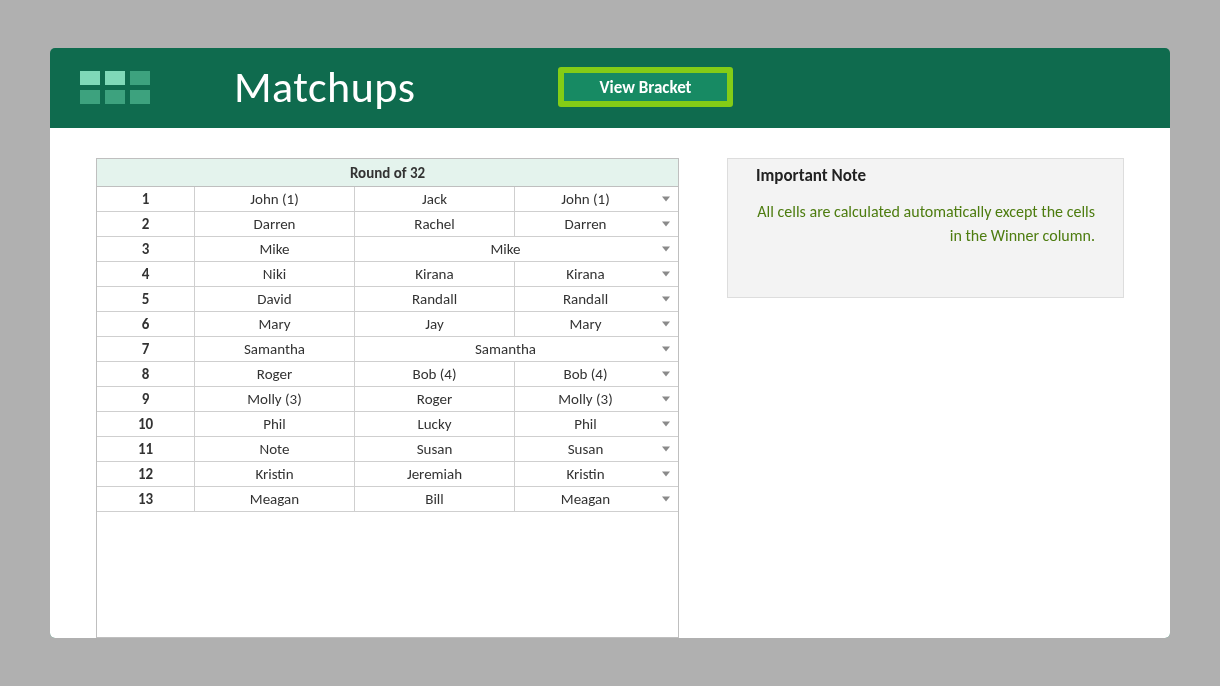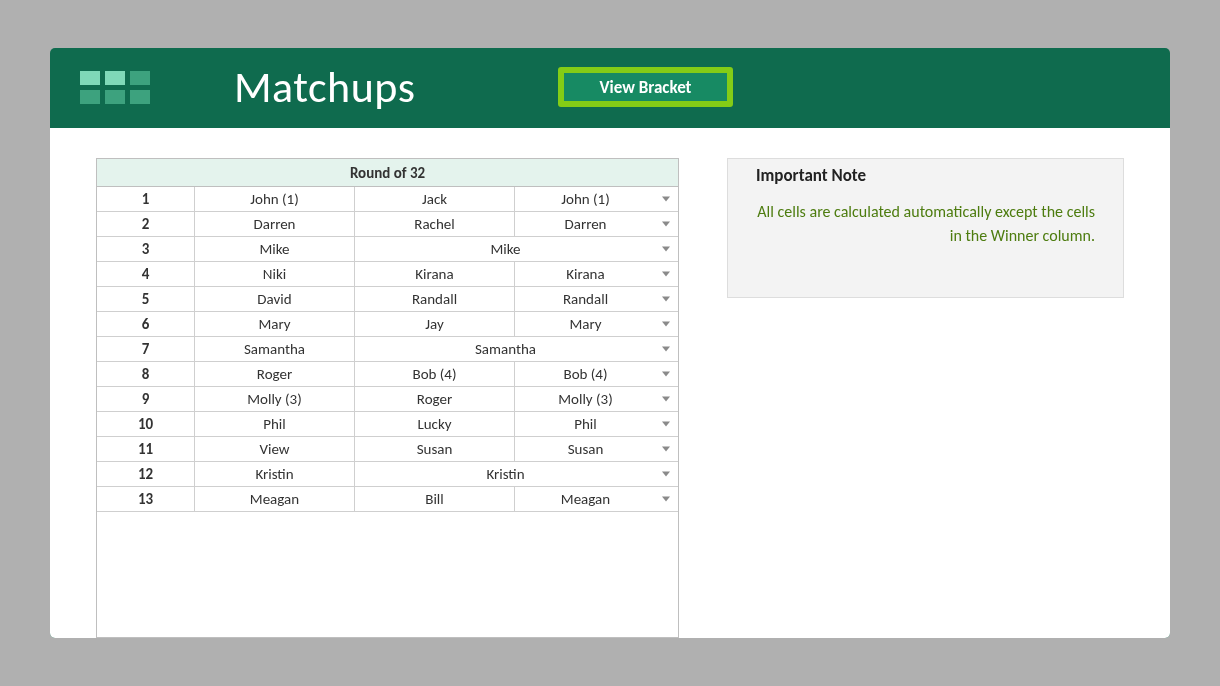--- a/index.html
+++ b/index.html
@@ -333,34 +333,35 @@
                 <span>Phil</span>
                 <span class="dropdown-arrow">
                   <svg viewBox="0 0 10 6">
                     <path d="M0 0 L5 6 L10 0 Z" fill="#8a8a8a"></path>
                   </svg>
                 </span>
               </div>
             </div>
             <div class="match-row">
               <div class="cell num">11</div>
-              <div class="cell c1">View</div>
+              <div class="cell c1">Note</div>
               <div class="cell c2">Susan</div>
               <div class="cell winner">
                 <span>Susan</span>
                 <span class="dropdown-arrow">
                   <svg viewBox="0 0 10 6">
                     <path d="M0 0 L5 6 L10 0 Z" fill="#8a8a8a"></path>
                   </svg>
                 </span>
               </div>
             </div>
             <div class="match-row">
               <div class="cell num">12</div>
               <div class="cell c1">Kristin</div>
+              <div class="cell c2">Jeremiah</div>
               <div class="cell winner">
                 <span>Kristin</span>
                 <span class="dropdown-arrow">
                   <svg viewBox="0 0 10 6">
                     <path d="M0 0 L5 6 L10 0 Z" fill="#8a8a8a"></path>
                   </svg>
                 </span>
               </div>
             </div>
             <div class="match-row">

